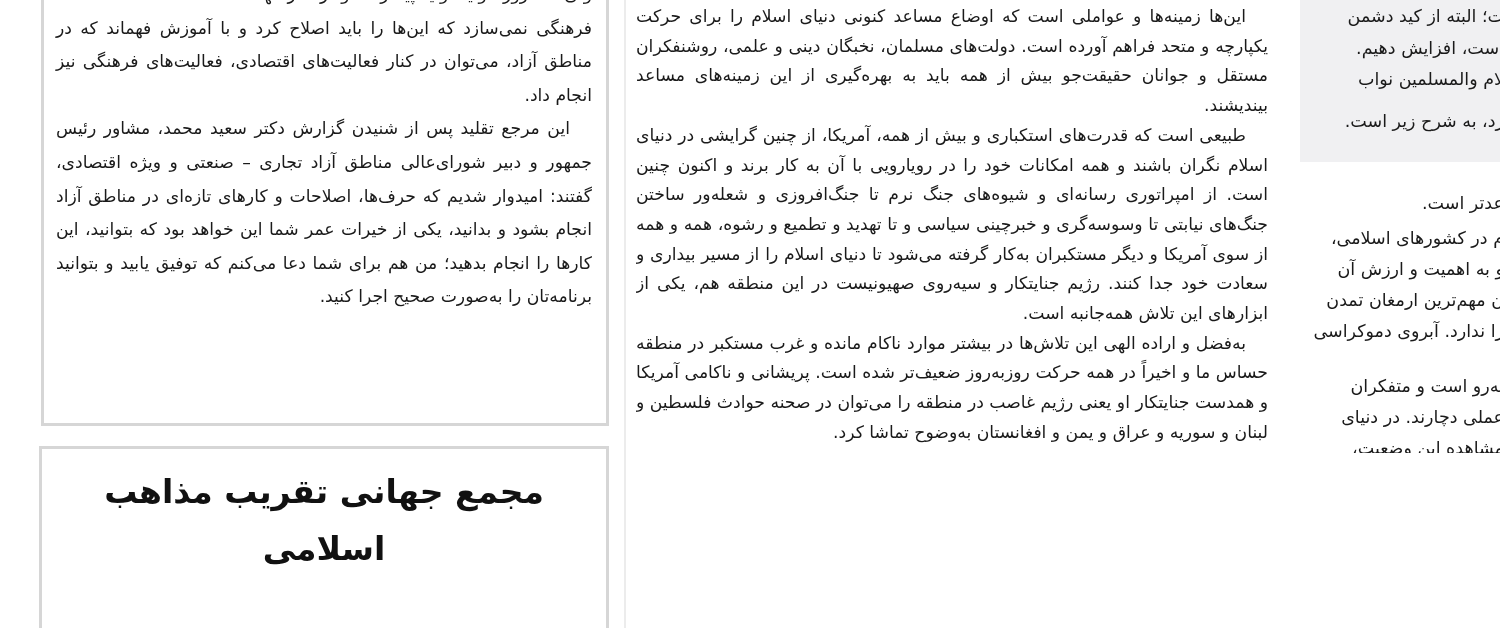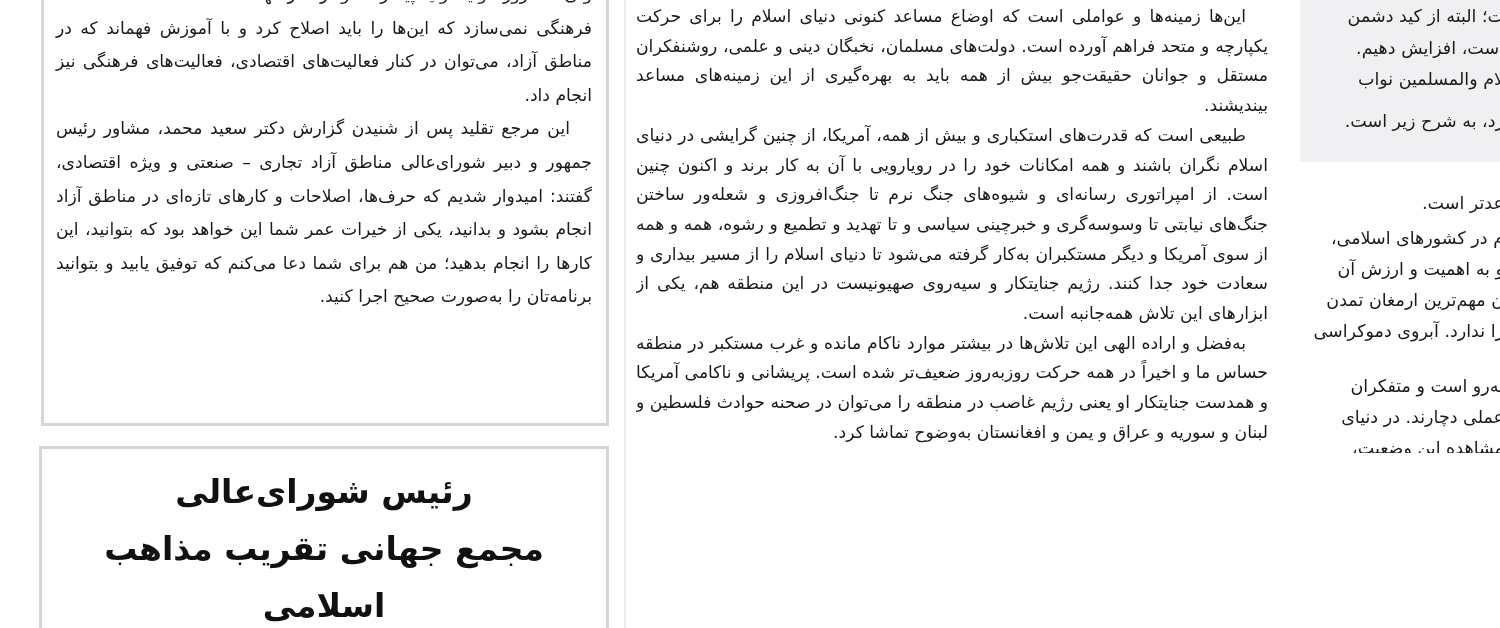--- a/index.html
+++ b/index.html
@@ -106,21 +106,20 @@
   <div class="left-box-top">
     <div class="body-text">
       <p class="para no-indent">ولی تا امروز، تولید تولید پیشرفت و در کنار آنها</p>
       <p class="para no-indent">فرهنگی نمی‌سازد که این‌ها را باید اصلاح کرد و با آموزش فهماند که در مناطق آزاد، می‌توان در کنار فعالیت‌های اقتصادی، فعالیت‌های فرهنگی نیز انجام داد.</p>
       <p class="para">این مرجع تقلید پس از شنیدن گزارش دکتر سعید محمد، مشاور رئیس جمهور و دبیر شورای‌عالی مناطق آزاد تجاری – صنعتی و ویژه اقتصادی، گفتند: امیدوار شدیم که حرف‌ها، اصلاحات و کارهای تازه‌ای در مناطق آزاد انجام بشود و بدانید، یکی از خیرات عمر شما این خواهد بود که بتوانید، این کارها را انجام بدهید؛ من هم برای شما دعا می‌کنم که توفیق یابید و بتوانید برنامه‌تان را به‌صورت صحیح اجرا کنید.</p>
     </div>
   </div>
 
   <div class="left-box-bottom">
     <div class="headline">
-      <div>رئیس شورای‌عالی</div>
       <div>مجمع جهانی تقریب مذاهب اسلامی</div>
 
     </div>
   </div>
 
   <div class="col-rule"></div>
 
   <div class="mid-col">
     <div class="body-text">
       <p class="para">این‌ها زمینه‌ها و عواملی است که اوضاع مساعد کنونی دنیای اسلام را برای حرکت یکپارچه و متحد فراهم آورده است. دولت‌های مسلمان، نخبگان دینی و علمی، روشنفکران مستقل و جوانان حقیقت‌جو بیش از همه باید به بهره‌گیری از این زمینه‌های مساعد بیندیشند.</p>

